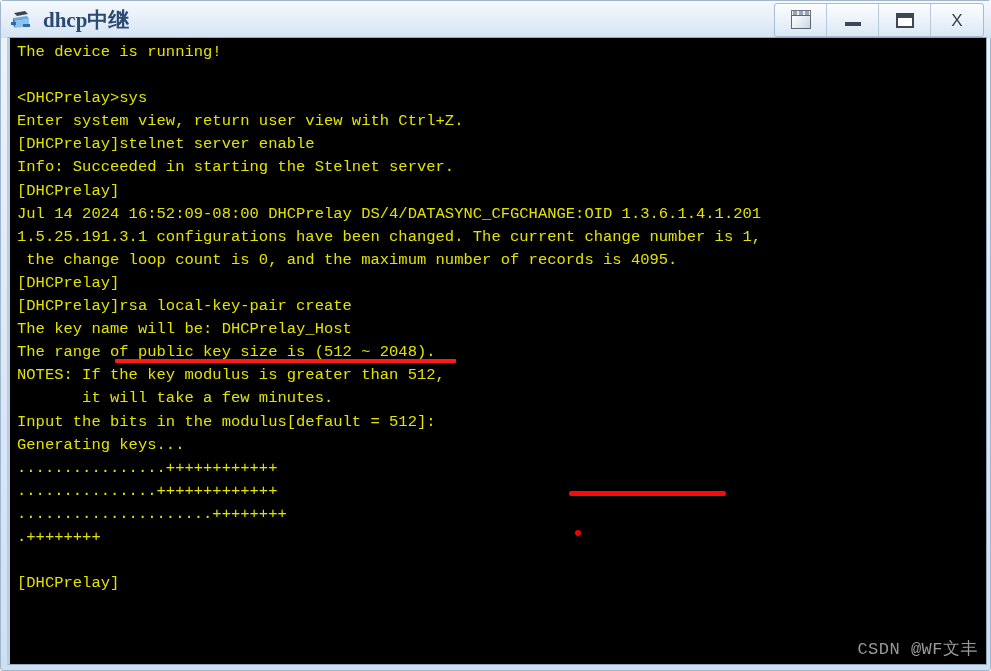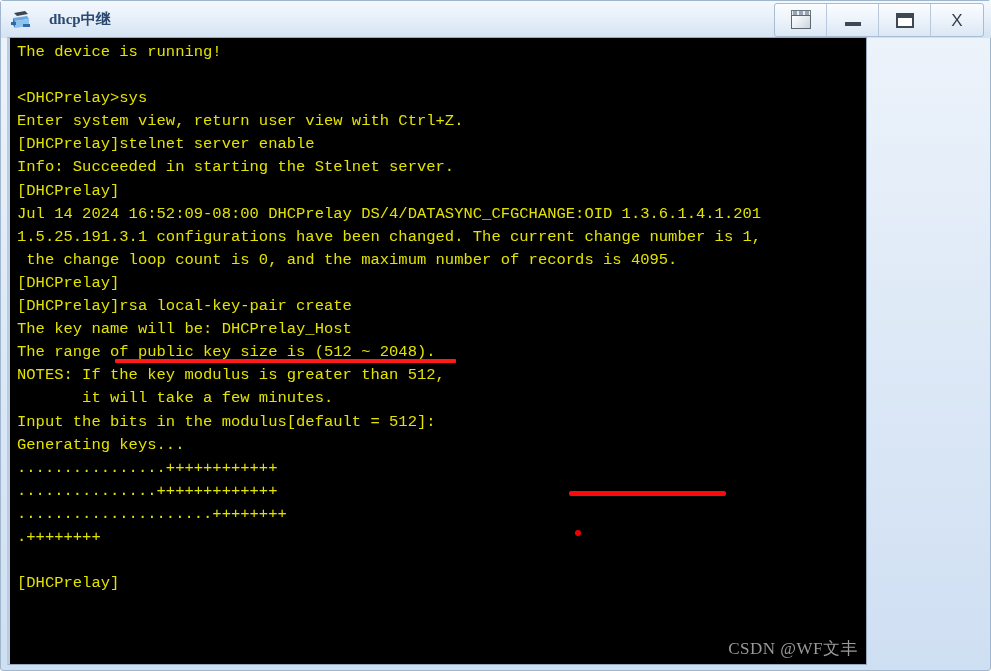--- a/index.html
+++ b/index.html
@@ -39,23 +39,23 @@
 
   #app-icon {
     margin-left: 8px;
     width: 26px;
     height: 26px;
     flex: 0 0 auto;
     position: relative;
   }
 
   #title-text {
-    margin-left: 14px;
+    margin-left: 8px;
     font-family: "Liberation Serif", serif;
-    font-size: 15px;
+    font-size: 21px;
     font-weight: bold;
     color: #2b4a72;
     letter-spacing: 0px;
     white-space: nowrap;
   }
 
   #window-controls {
     position: absolute;
     right: 8px;
     top: 2px;
@@ -122,21 +122,21 @@
     content: "";
     position: absolute; left: 0; top: 0; right: 0; height: 3px;
     background: #3d4854;
   }
 
   
   #terminal-frame {
     position: absolute;
     left: 6px;
     top: 36px;
-    width: 860px;
+    width: 980px;
     height: 628px;
     box-sizing: border-box;
     border-left: 3px solid #b9cde2;
     border-top: 1px solid #93a9c0;
     border-right: 1px solid #93a9c0;
     border-bottom: 1px solid #93a9c0;
     background: #000000;
     overflow: hidden;
   }
 
@@ -205,21 +205,21 @@
     height: 6px;
     border-radius: 50%;
     background: #ee0000;
   }
 
   
   #watermark {
     position: absolute;
     right: 8px;
     bottom: 4px;
-    font-family: Liberation Serif, serif;
+    font-family: Liberation Mono, monospace;
     font-size: 17px;
     color: #9a9a9a;
     white-space: nowrap;
     letter-spacing: 0.5px;
   }
 </style>
 </head>
 <body>
 
 <div id="app-window">

